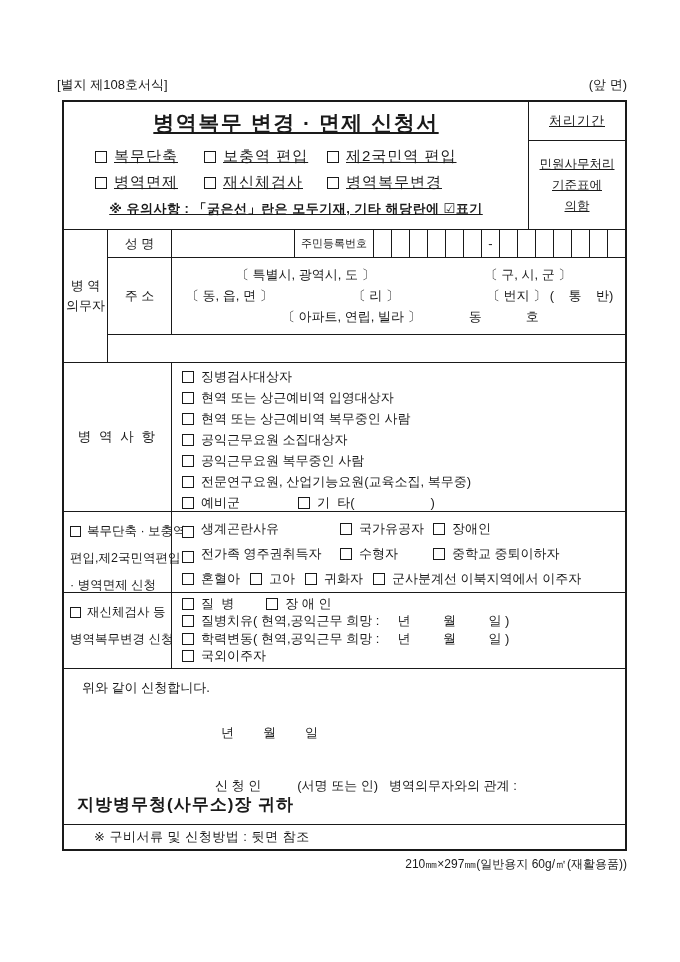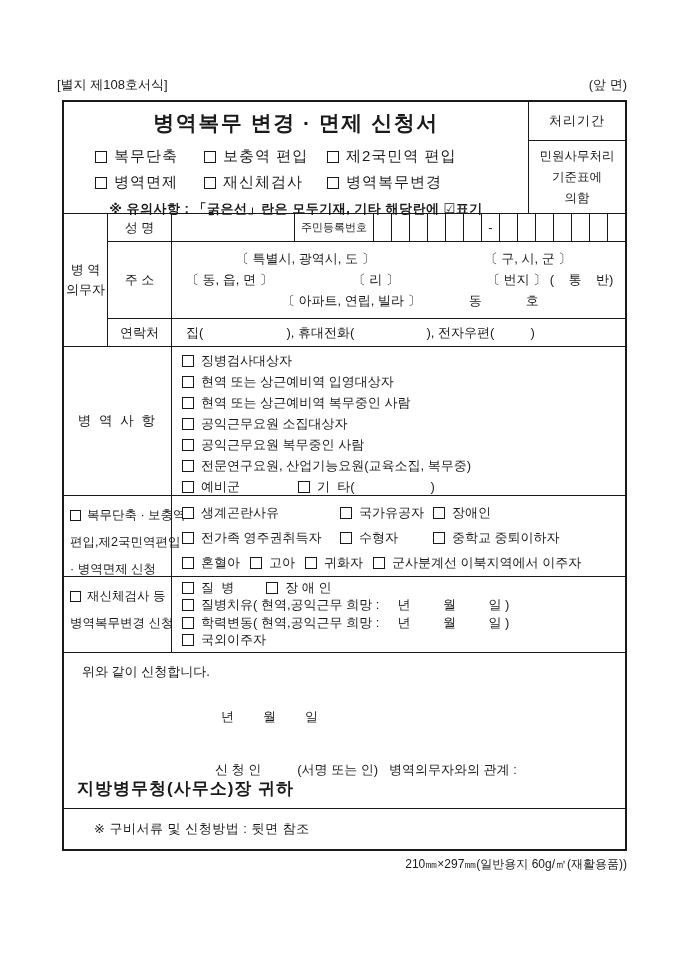--- a/index.html
+++ b/index.html
@@ -21,21 +21,21 @@
   .row { border-bottom:1px solid #1a1a1a; display:flex; }
   .row:last-child { border-bottom:none; }
 
   
   .cb { width:12px; height:12px; border:1px solid #1a1a1a; display:inline-block;
     flex:none; background:#fff; }
   .cb-sm { width:11px; height:11px; }
   .cbl { margin-left:7px; }
 
   
-  .r-header { height:112px; }
+  .r-header { height:128px;text-decoration:underline; }
   .header-main { flex:1; position:relative; }
   .form-title { margin-top:7px; text-align:center; font-size:21px; font-weight:bold;
     letter-spacing:1.5px; }
   .cb-row { display:flex; margin-left:31px; align-items:center; font-size:15px;
     letter-spacing:1px; }
   .cb-row1 { margin-top:10px; }
   .cb-row2 { margin-top:7px; }
   .cb-row .opt { display:flex; align-items:center; }
   .cb-row .opt1 { width:109px; } .cb-row .opt2 { width:123px; }
   .notice { text-align:center; font-weight:bold; font-size:13px; margin-top:8px;
@@ -82,21 +82,21 @@
   .line { display:flex; align-items:center; white-space:pre; }
 
   .r-service { height:149px; }
   .svc-body { padding:3px 11px 0 10px; }
   .svc-body .line { height:21px; }
   .svc-other { margin-left:58px; display:flex; align-items:center; }
 
   .r-exempt { height:81px; }
   .ex-body { padding:4px 0 0 10px; }
   .ex-body .line { height:25px; }
-  .ex-c1 { width:158px; display:flex; align-items:center; }
+  .ex-c1 { width:158px; display:flex; align-items:flex-end; }
   .ex-c2 { width:93px; display:flex; align-items:center; }
   .ex-c3 { display:flex; align-items:center; }
   .ex-flow .itm { display:flex; align-items:center; margin-right:10px; }
 
   .r-recheck { height:76px; }
   .rc-body { padding:2px 0 0 10px; }
   .rc-body .line { height:17.5px; }
   .rc-gap { margin-left:32px; display:flex; align-items:center; }
 
   
@@ -194,24 +194,20 @@
             <div class="rrn-cell"></div>
           </div>
         </div>
         <div class="sub-row sr-addr">
           <div class="field-label">주  소</div>
           <div class="addr-value">
             <div class="addr-l"><span style="margin-left:64px">〔 특별시, 광역시, 도 〕</span><span style="margin-left:110px">〔 구, 시, 군 〕</span></div>
             <div class="addr-l"><span style="margin-left:14px">〔 동, 읍, 면 〕</span><span style="margin-left:80px">〔 리 〕</span><span style="margin-left:88px">〔 번지 〕 (    통    반)</span></div>
             <div class="addr-l"><span style="margin-left:110px">〔 아파트, 연립, 빌라 〕</span><span style="margin-left:48px">동</span><span style="margin-left:44px">호</span></div>
           </div>
-        </div>
-        <div class="sub-row sr-contact">
-          <div class="field-label">연락처</div>
-          <div class="contact-value pre">집(                       ), 휴대전화(                    ), 전자우편(          )</div>
         </div>
       </div>
     </div>
 
     <div class="row r-service">
       <div class="sec-label center">병 역 사 항</div>
       <div class="sec-body svc-body">
         <div class="line"><span class="cb"></span><span class="cbl">징병검사대상자</span></div>
         <div class="line"><span class="cb"></span><span class="cbl">현역 또는 상근예비역 입영대상자</span></div>
         <div class="line"><span class="cb"></span><span class="cbl">현역 또는 상근예비역 복무중인 사람</span></div>

